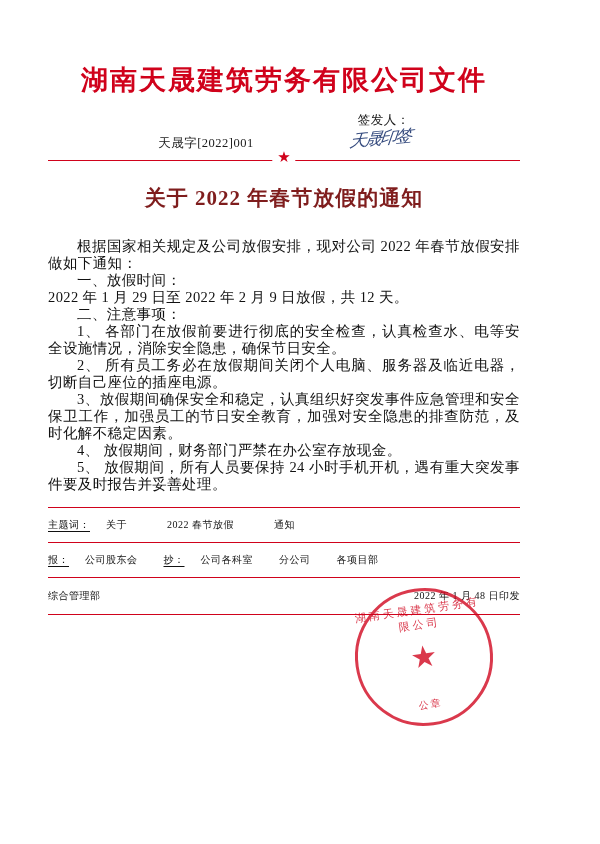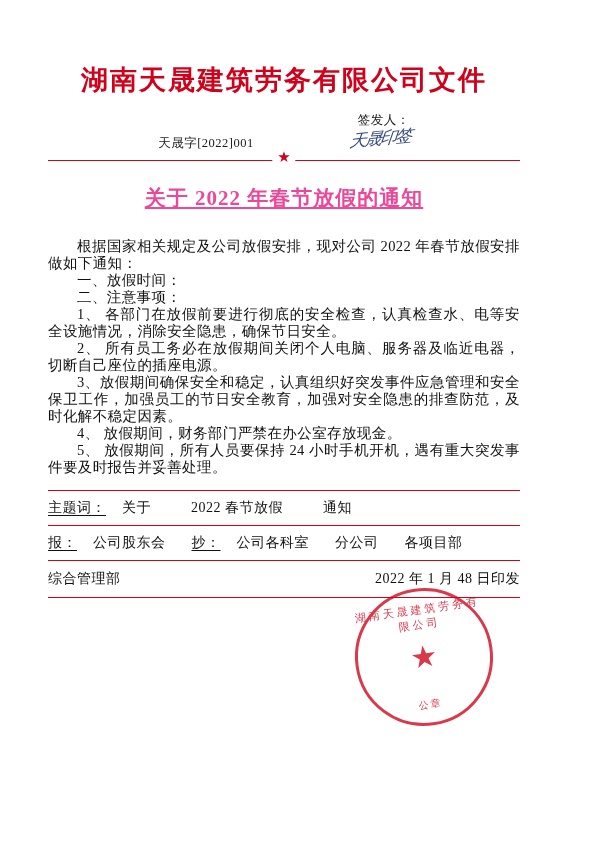--- a/index.html
+++ b/index.html
@@ -94,22 +94,21 @@
     padding: 0 5px;
   }
 
   
   .title {
     text-align: center;
     font-size: 21px;
     font-weight: bold;
     margin-top: 18px;
     letter-spacing: 1px;
-    color: #ec4899;
-    text-decoration: underline;
+    color: #7f1d1d;
   }
 
   
   .body {
     margin-top: 26px;
     font-size: 14.5px;
     line-height: 17px;
     text-align: justify;
     letter-spacing: 0.4px;
   }
@@ -122,21 +121,21 @@
     margin-top: 12px;
     text-align: right;
     padding-right: 38px;
     font-size: 14.5px;
     letter-spacing: 2px;
   }
 
   
   .footer {
     margin-top: 14px;
-    font-size: 14px;
+    font-size: 10px;
     letter-spacing: 0.5px;
   }
   .frow {
     border-top: 1.3px solid #d0021b;
     padding: 5px 0 5px 0;
     display: flex;
     align-items: center;
     min-height: 24px;
   }
   .frow.first { border-top: 1.3px solid #d0021b; }
@@ -204,20 +203,21 @@
   <div class="divider">
     <div class="line"></div>
     <div class="star">★</div>
   </div>
 
   <div class="title">关于 2022 年春节放假的通知</div>
 
   <div class="body">
     <p class="ind2">根据国家相关规定及公司放假安排，现对公司 2022 年春节放假安排做如下通知：</p>
     <p class="ind2">一、放假时间：</p>
+    <p>2022 年 1 月 29 日至 2022 年 2 月 9 日放假，共 12 天。</p>
     <p class="ind2">二、注意事项：</p>
     <p class="ind2">1、 各部门在放假前要进行彻底的安全检查，认真检查水、电等安全设施情况，消除安全隐患，确保节日安全。</p>
     <p class="ind2">2、 所有员工务必在放假期间关闭个人电脑、服务器及临近电器，切断自己座位的插座电源。</p>
     <p class="ind2">3、放假期间确保安全和稳定，认真组织好突发事件应急管理和安全保卫工作，加强员工的节日安全教育，加强对安全隐患的排查防范，及时化解不稳定因素。</p>
     <p class="ind2">4、 放假期间，财务部门严禁在办公室存放现金。</p>
     <p class="ind2">5、 放假期间，所有人员要保持 24 小时手机开机，遇有重大突发事件要及时报告并妥善处理。</p>
   </div>
 
 
   <div class="footer">

